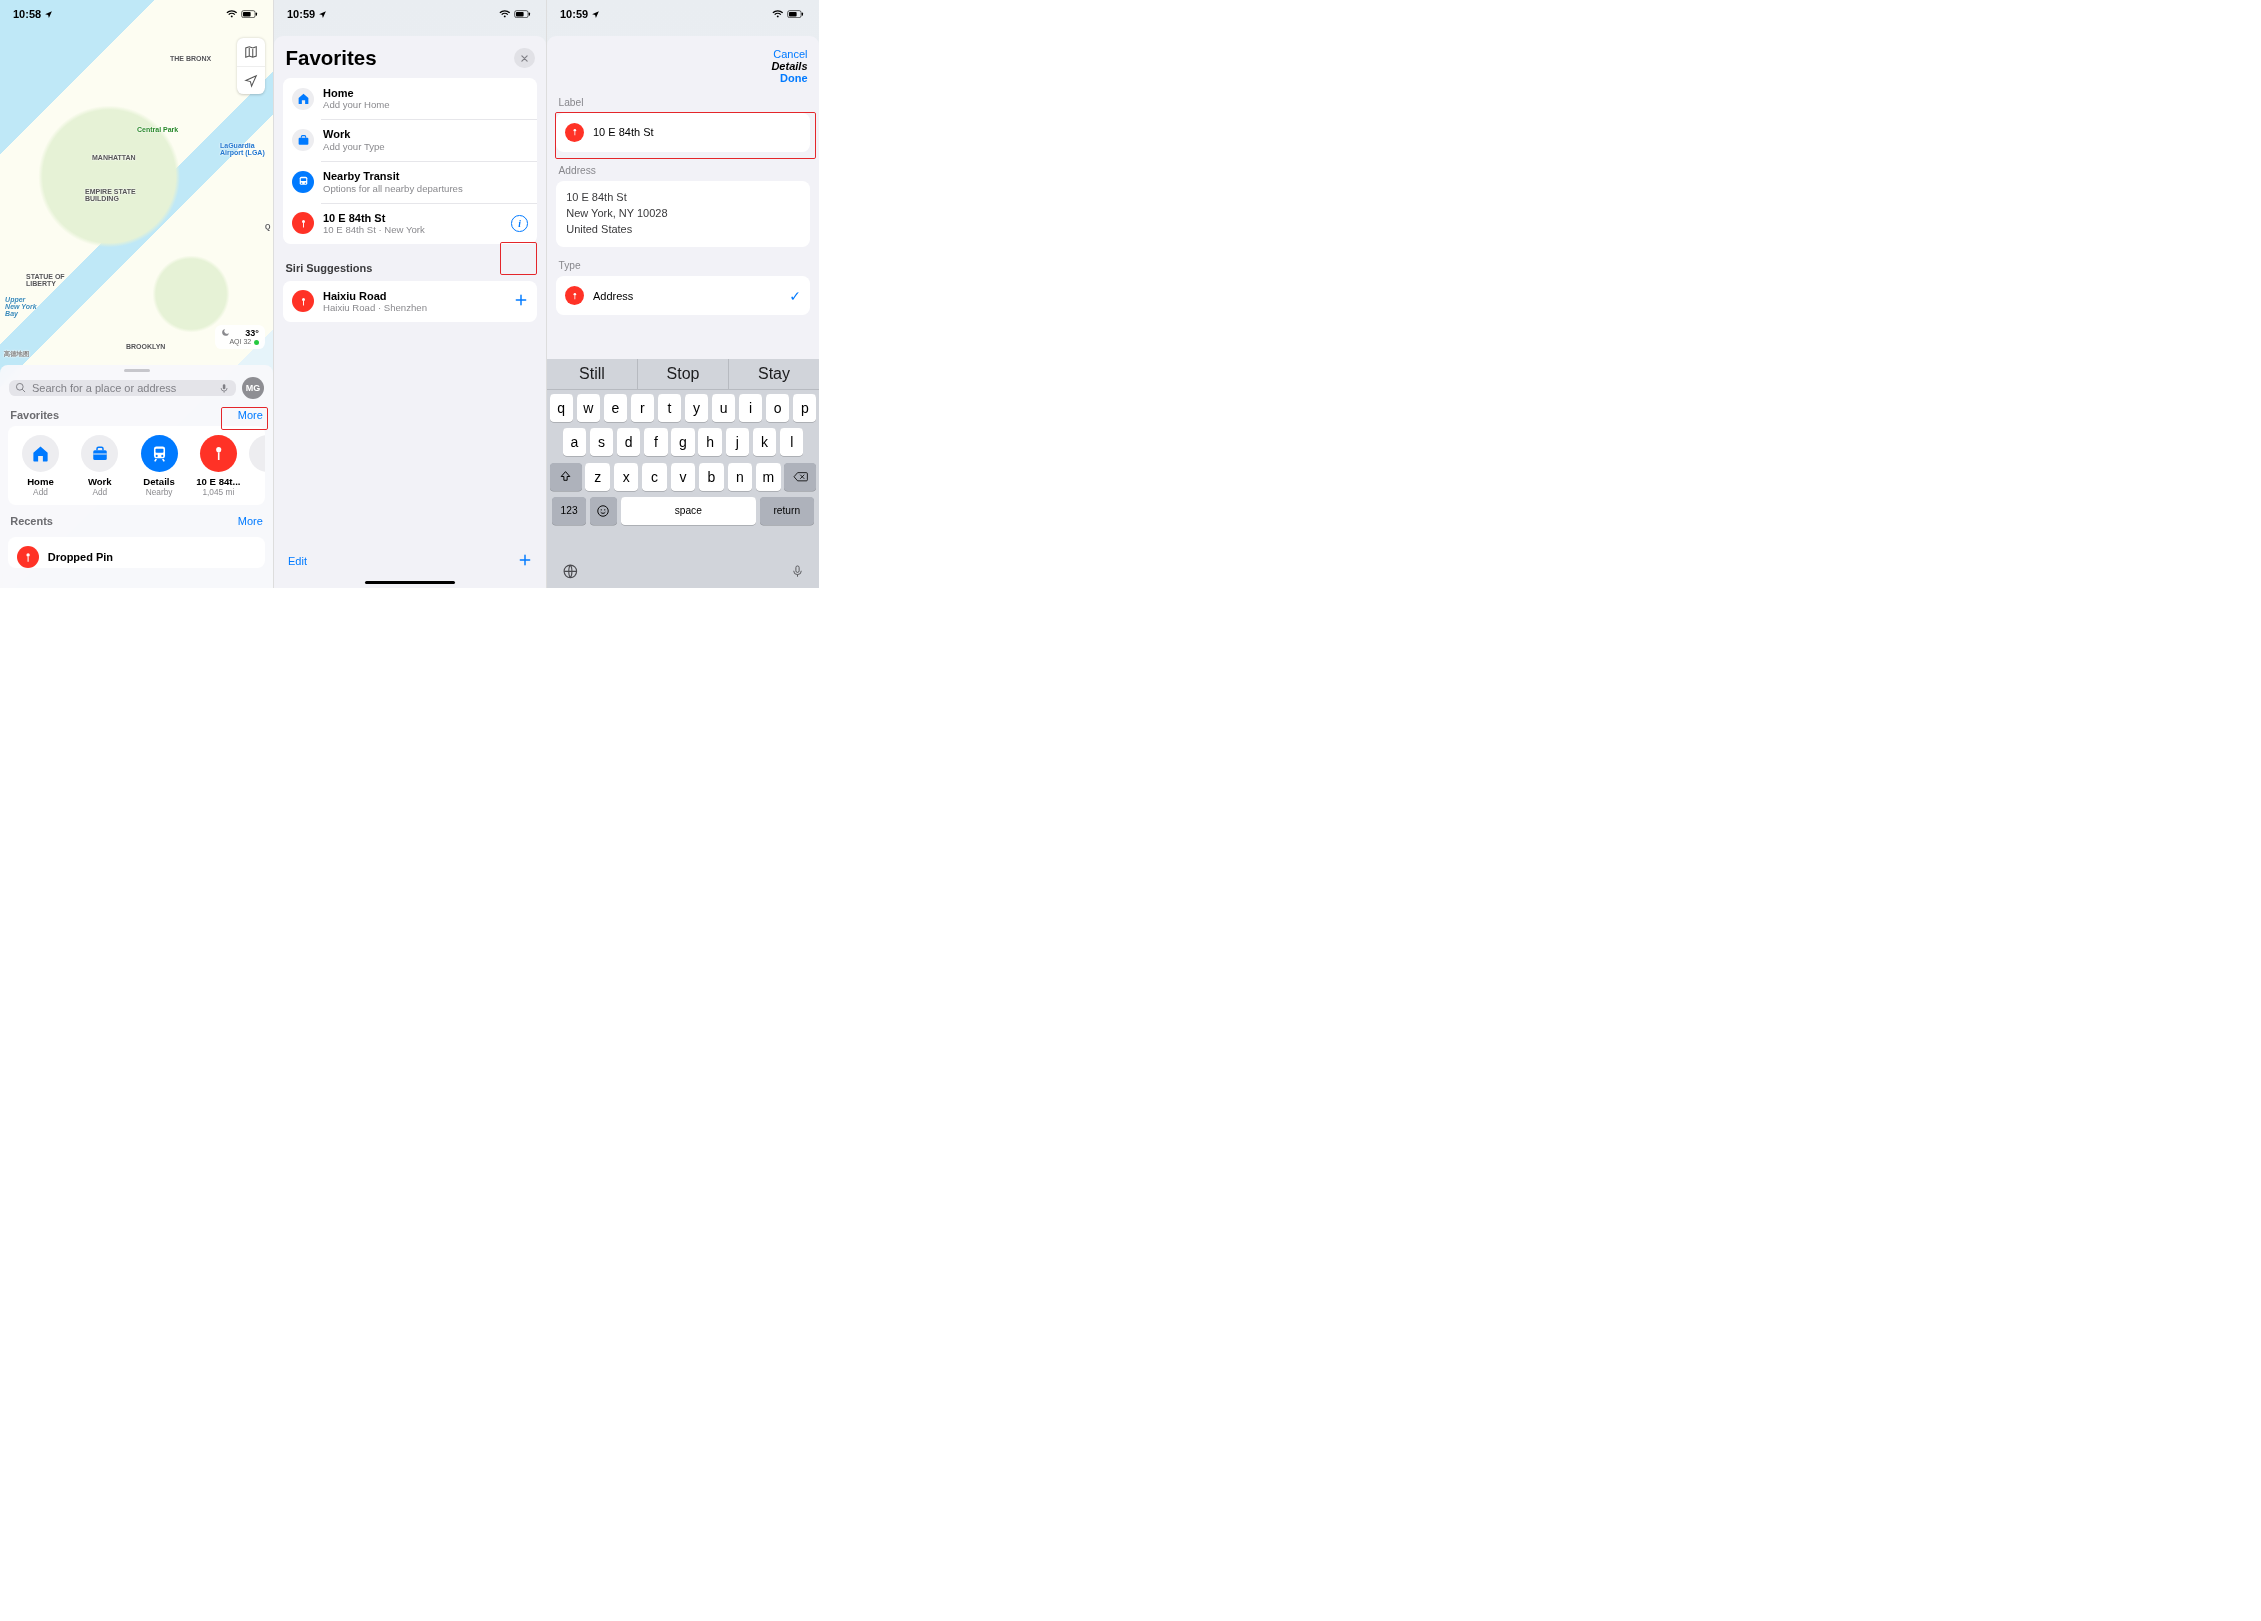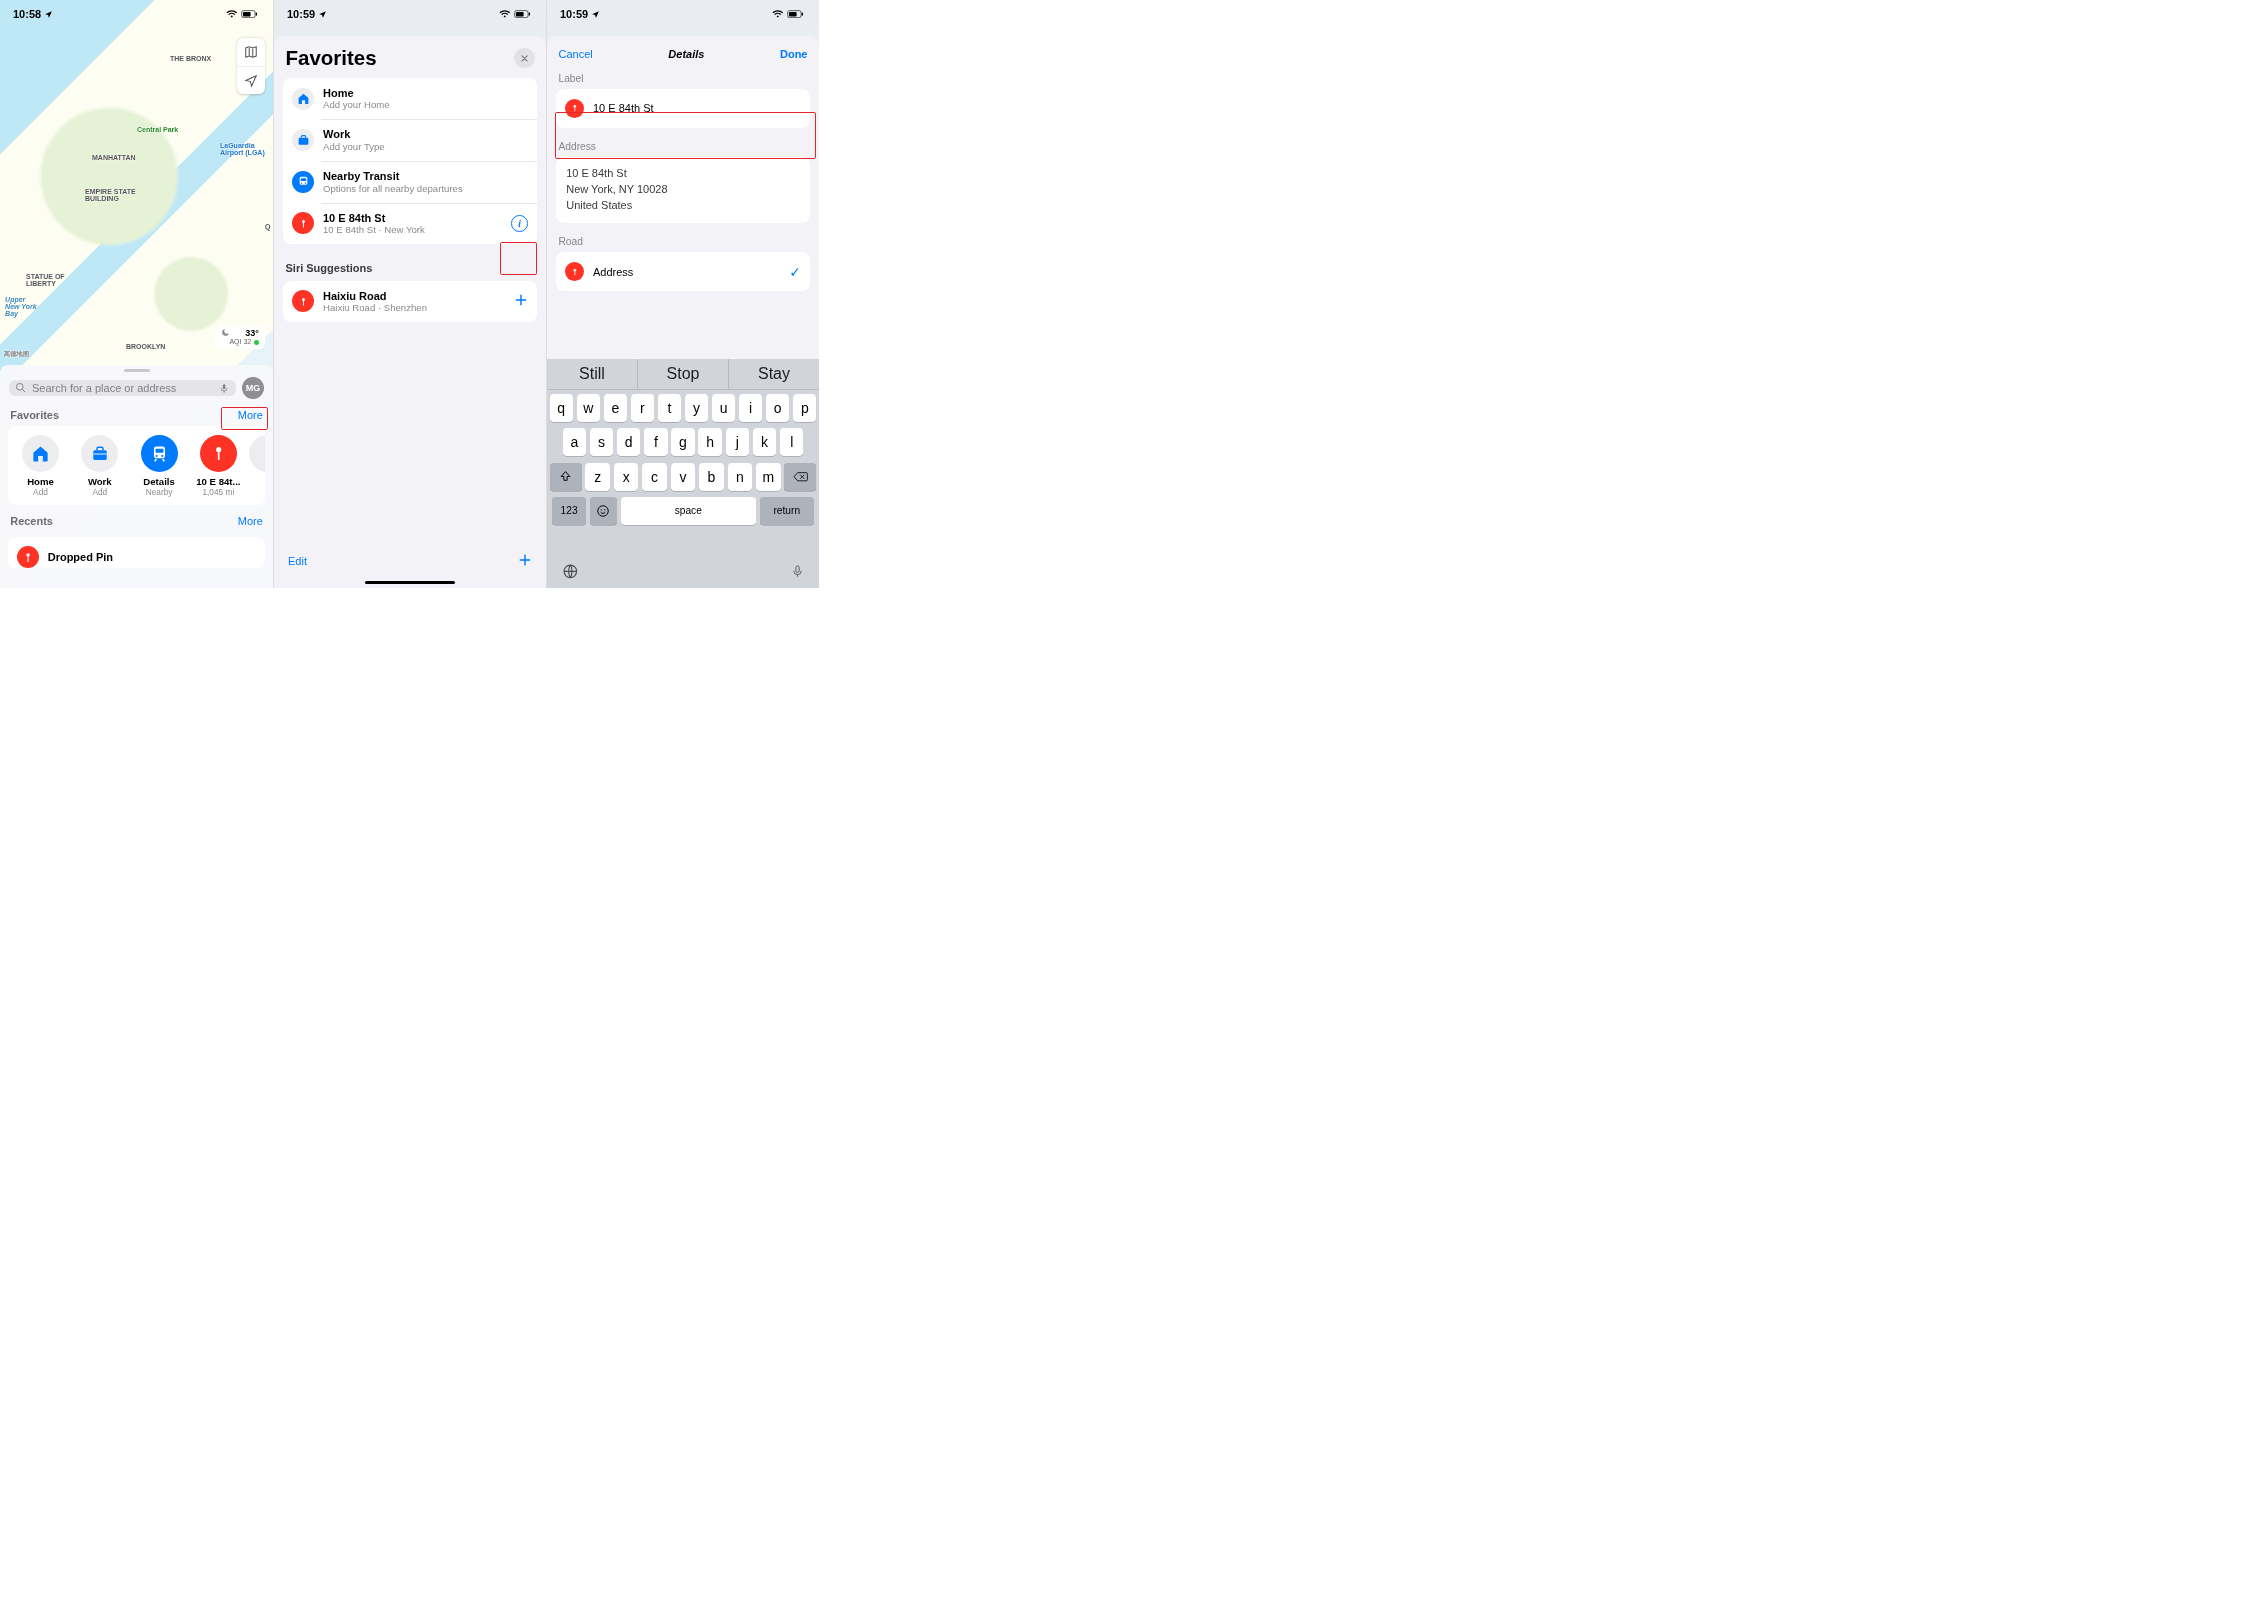--- a/index.html
+++ b/index.html
@@ -65,21 +65,21 @@
   .row-text .t1{font-size:11px;font-weight:700;}
   .row-text .t2{font-size:9.6px;color:#8a8a8e;margin-top:0.6px;}
   .row-accessory{margin-left:auto;color:#007aff;}
   .info-circle{width:16.7px;height:16.7px;border:1.3px solid #007aff;border-radius:50%;display:flex;align-items:center;justify-content:center;font-family:Georgia,serif;font-style:italic;font-weight:700;font-size:9.6px;}
   .s2-info-box{position:absolute;top:242px;right:9px;width:37px;height:33px;pointer-events:none;}
   .siri-head{font-size:11px;font-weight:700;color:#3a3a3c;padding:18px 11.5px 6.4px;}
   .toolbar{position:absolute;left:0;right:0;bottom:0;height:41px;display:flex;align-items:center;justify-content:space-between;padding:0 14px 14px;font-size:11px;color:#007aff;}
   .home-indicator{position:absolute;bottom:3.8px;left:50%;transform:translateX(-50%);width:90px;height:3.2px;background:#000;border-radius:1.9px;}
 
   
-  .s3-nav{position:absolute;top:47px;left:0;right:0;display:flex;align-items:flex-end;justify-content:space-between;padding:0 11.5px;font-size:11px;}
+  .s3-nav{position:absolute;top:47px;left:0;right:0;display:flex;align-items:flex-end;justify-content:space-between;padding:0 11.5px;font-size:11px;flex-direction:column;}
   .s3-nav .link{color:#007aff;font-weight:500;}
   .s3-nav .done{font-weight:700;}
   .s3-nav .title{font-weight:700;font-style:italic;}
   .group-label{color:#87878c;font-size:10.2px;font-weight:500;padding:13px 11.5px 5.1px;}
   .field-card{background:#fff;border-radius:7.7px;margin:0 9px;padding:10.2px 9px;display:flex;align-items:center;gap:9px;font-size:11px;}
   .s3-label-box{position:absolute;top:112px;left:7.7px;right:2.6px;height:47px;pointer-events:none;}
   .addr-card{background:#fff;border-radius:7.7px;margin:0 9px;padding:9px 10.2px;font-size:11px;line-height:1.45;color:#3a3a3c;}
   .check{color:#007aff;font-size:14px;margin-left:auto;}
   .keyboard{position:absolute;left:0;right:0;bottom:0;height:229px;background:#d1d4da;}
   .kb-suggest{height:31px;display:flex;border-bottom:0.6px solid #b7bac0;}
@@ -407,21 +407,21 @@
       <span>10 E 84th St</span>
     </div>
 
     <div class="group-label">Address</div>
     <div class="addr-card">
       <div>10 E 84th St</div>
       <div>New York, NY  10028</div>
       <div>United States</div>
     </div>
 
-    <div class="group-label">Road</div>
+    <div class="group-label">Type</div>
     <div class="field-card">
       <div class="row-icon red" style="width:19px;height:19px;">
           <svg width="7.7" height="10.2" viewBox="0 0 24 24">
             <circle cx="12" cy="6" r="4" fill="#fff"></circle>
             <line x1="12" y1="10" x2="12" y2="22" stroke="#fff" stroke-width="2.5"></line>
           </svg>
         </div>
       <span>Address</span>
       <span class="check">✓</span>
     </div>

